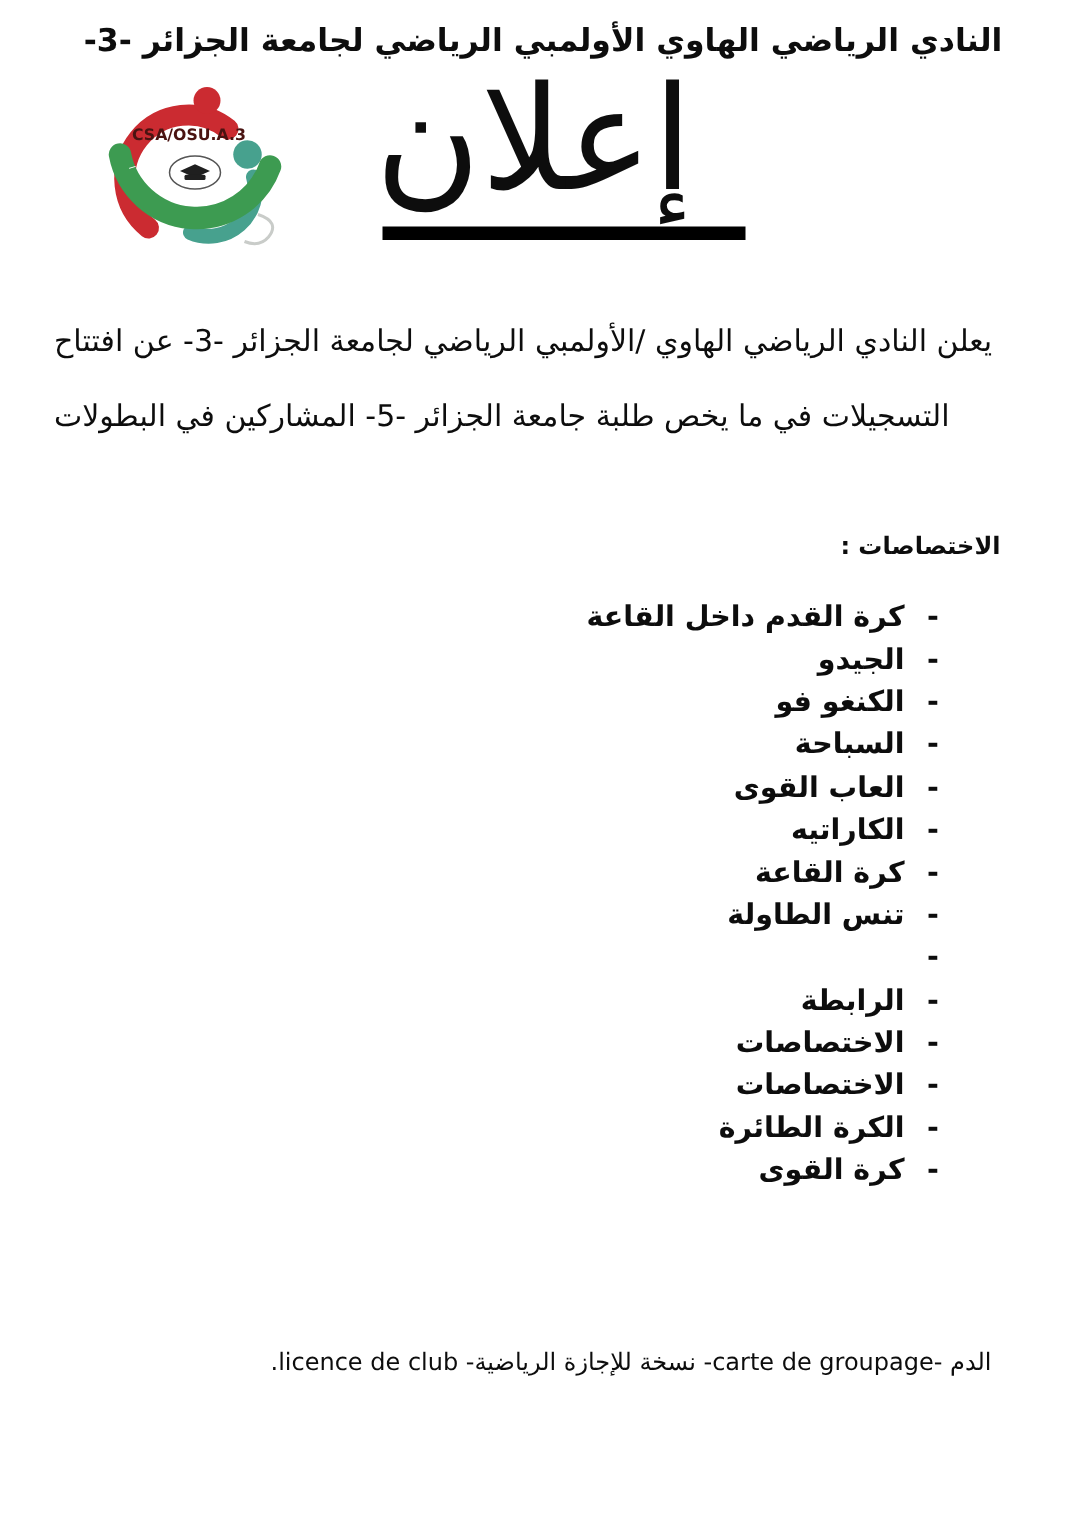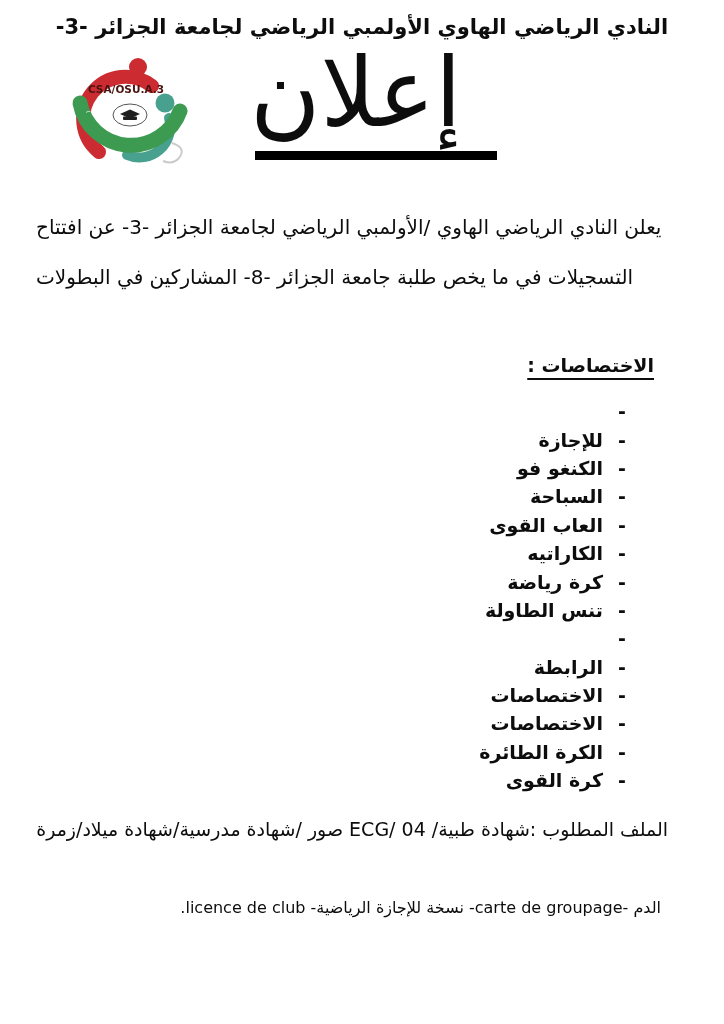--- a/index.html
+++ b/index.html
@@ -25,23 +25,23 @@
   }
   .announce-bar {
     position:absolute; left:255px; top:151px; width:242px; height:9px; background:#000;
   }
   .paragraph {
     position:absolute; top:202px; right:57px; left:36px;
     font-size:20px; text-align:left;
   }
   .pline { line-height:50px; white-space:nowrap; }
   .spec-heading {
-    position:absolute; top:354px; right:70px;
-    font-size:19px; font-weight:bold;
-    text-decoration:underline; text-decoration-thickness:2px; text-underline-offset:6px;
+    position:absolute; top:354px; right:57px;
+    font-size:16px; font-weight:bold;
+    text-decoration-thickness:2px; text-underline-offset:6px;
     white-space:nowrap;
   }
   .spec-list { position:absolute; top:397px; right:96px; }
   .spec-item {
     display:flex; align-items:center; height:28.4px;
     font-size:19px; font-weight:bold; white-space:nowrap;
   }
   .spec-item .dash { width:12px; text-align:center; margin-left:13px; }
   .footer-line {
     position:absolute; right:56px; left:28px;
@@ -81,52 +81,53 @@
 
       <path d="M108,88 q15,5 7,15 q-6,7 -16,3" fill="none" stroke-width="2" stroke="#c9ccc9"></path>
     </svg>
   </div>
 
   <div class="announce">إعلان</div>
   <div class="announce-bar"></div>
 
   <div class="paragraph">
     <div class="pline">يعلن النادي الرياضي الهاوي /الأولمبي الرياضي لجامعة الجزائر -3- عن افتتاح</div>
-    <div class="pline">التسجيلات في ما يخص طلبة جامعة الجزائر -8- المشاركين في البطولات</div>
+    <div class="pline">التسجيلات في ما يخص طلبة جامعة الجزائر -5- المشاركين في البطولات</div>
   </div>
 
   <div class="spec-heading">الاختصاصات :</div>
 
   <div class="spec-list">
       <div class="spec-item">
       <span class="dash">-</span>
+      <span class="spec-text">كرة القدم داخل القاعة</span>
     </div>
       <div class="spec-item">
       <span class="dash">-</span>
-      <span class="spec-text">للإجازة</span>
+      <span class="spec-text">الجيدو</span>
     </div>
       <div class="spec-item">
       <span class="dash">-</span>
       <span class="spec-text">الكنغو فو</span>
     </div>
       <div class="spec-item">
       <span class="dash">-</span>
       <span class="spec-text">السباحة</span>
     </div>
       <div class="spec-item">
       <span class="dash">-</span>
       <span class="spec-text">العاب القوى</span>
     </div>
       <div class="spec-item">
       <span class="dash">-</span>
       <span class="spec-text">الكاراتيه</span>
     </div>
       <div class="spec-item">
       <span class="dash">-</span>
-      <span class="spec-text">كرة رياضة</span>
+      <span class="spec-text">كرة القاعة</span>
     </div>
       <div class="spec-item">
       <span class="dash">-</span>
       <span class="spec-text">تنس الطاولة</span>
     </div>
       <div class="spec-item">
       <span class="dash">-</span>
     </div>
       <div class="spec-item">
       <span class="dash">-</span>
@@ -143,16 +144,15 @@
       <div class="spec-item">
       <span class="dash">-</span>
       <span class="spec-text">الكرة الطائرة</span>
     </div>
       <div class="spec-item">
       <span class="dash">-</span>
       <span class="spec-text">كرة القوى</span>
     </div>
     </div>
 
-  <div class="footer-line f1">الملف المطلوب :شهادة طبية/ ECG/ 04 صور /شهادة مدرسية/شهادة ميلاد/زمرة</div>
   <div class="footer-line f2">الدم -carte de groupage- نسخة للإجازة الرياضية- licence de club.</div>
 
 </div>
 
 </body></html>

